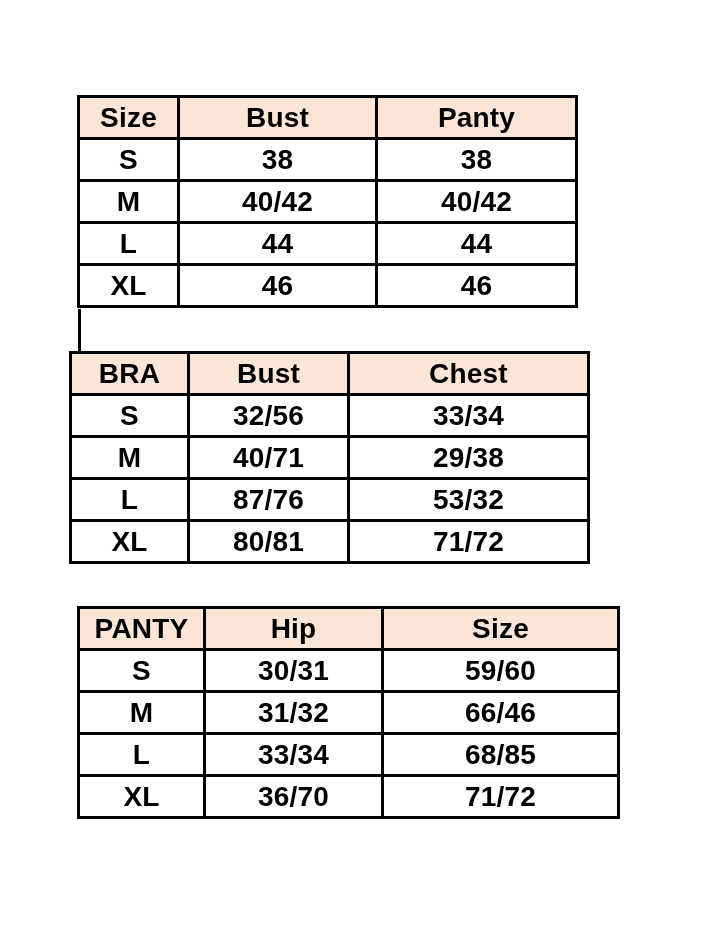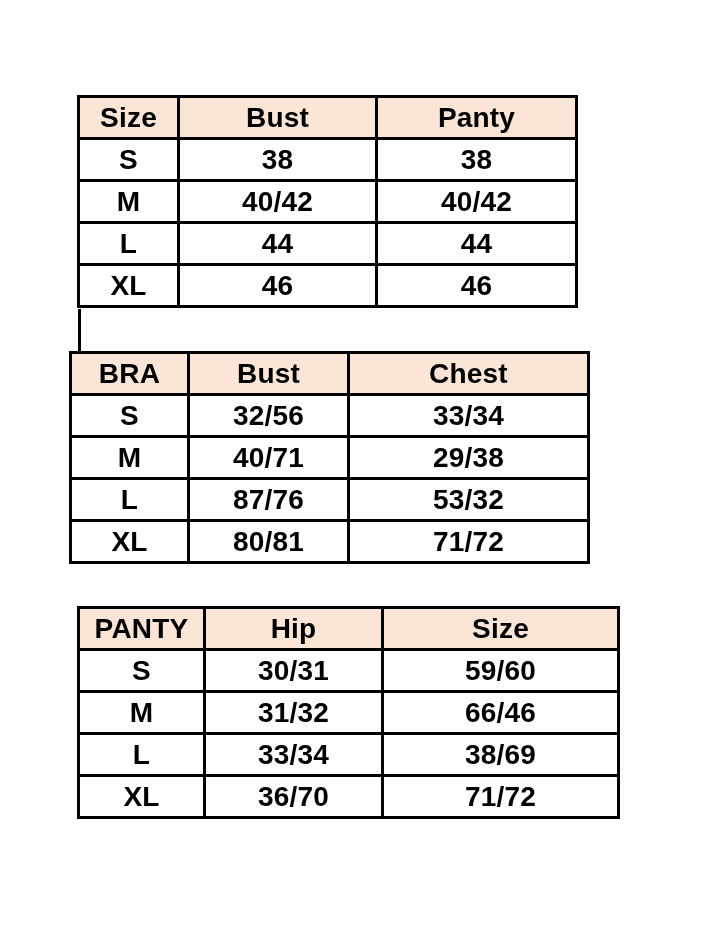--- a/index.html
+++ b/index.html
@@ -152,21 +152,21 @@
       <td>59/60</td>
     </tr>
     <tr>
       <td>M</td>
       <td>31/32</td>
       <td>66/46</td>
     </tr>
     <tr>
       <td>L</td>
       <td>33/34</td>
-      <td>38/69</td>
+      <td>68/85</td>
     </tr>
     <tr>
       <td>XL</td>
       <td>36/70</td>
       <td>71/72</td>
     </tr>
   </tbody>
 </table>
 
 </body></html>

